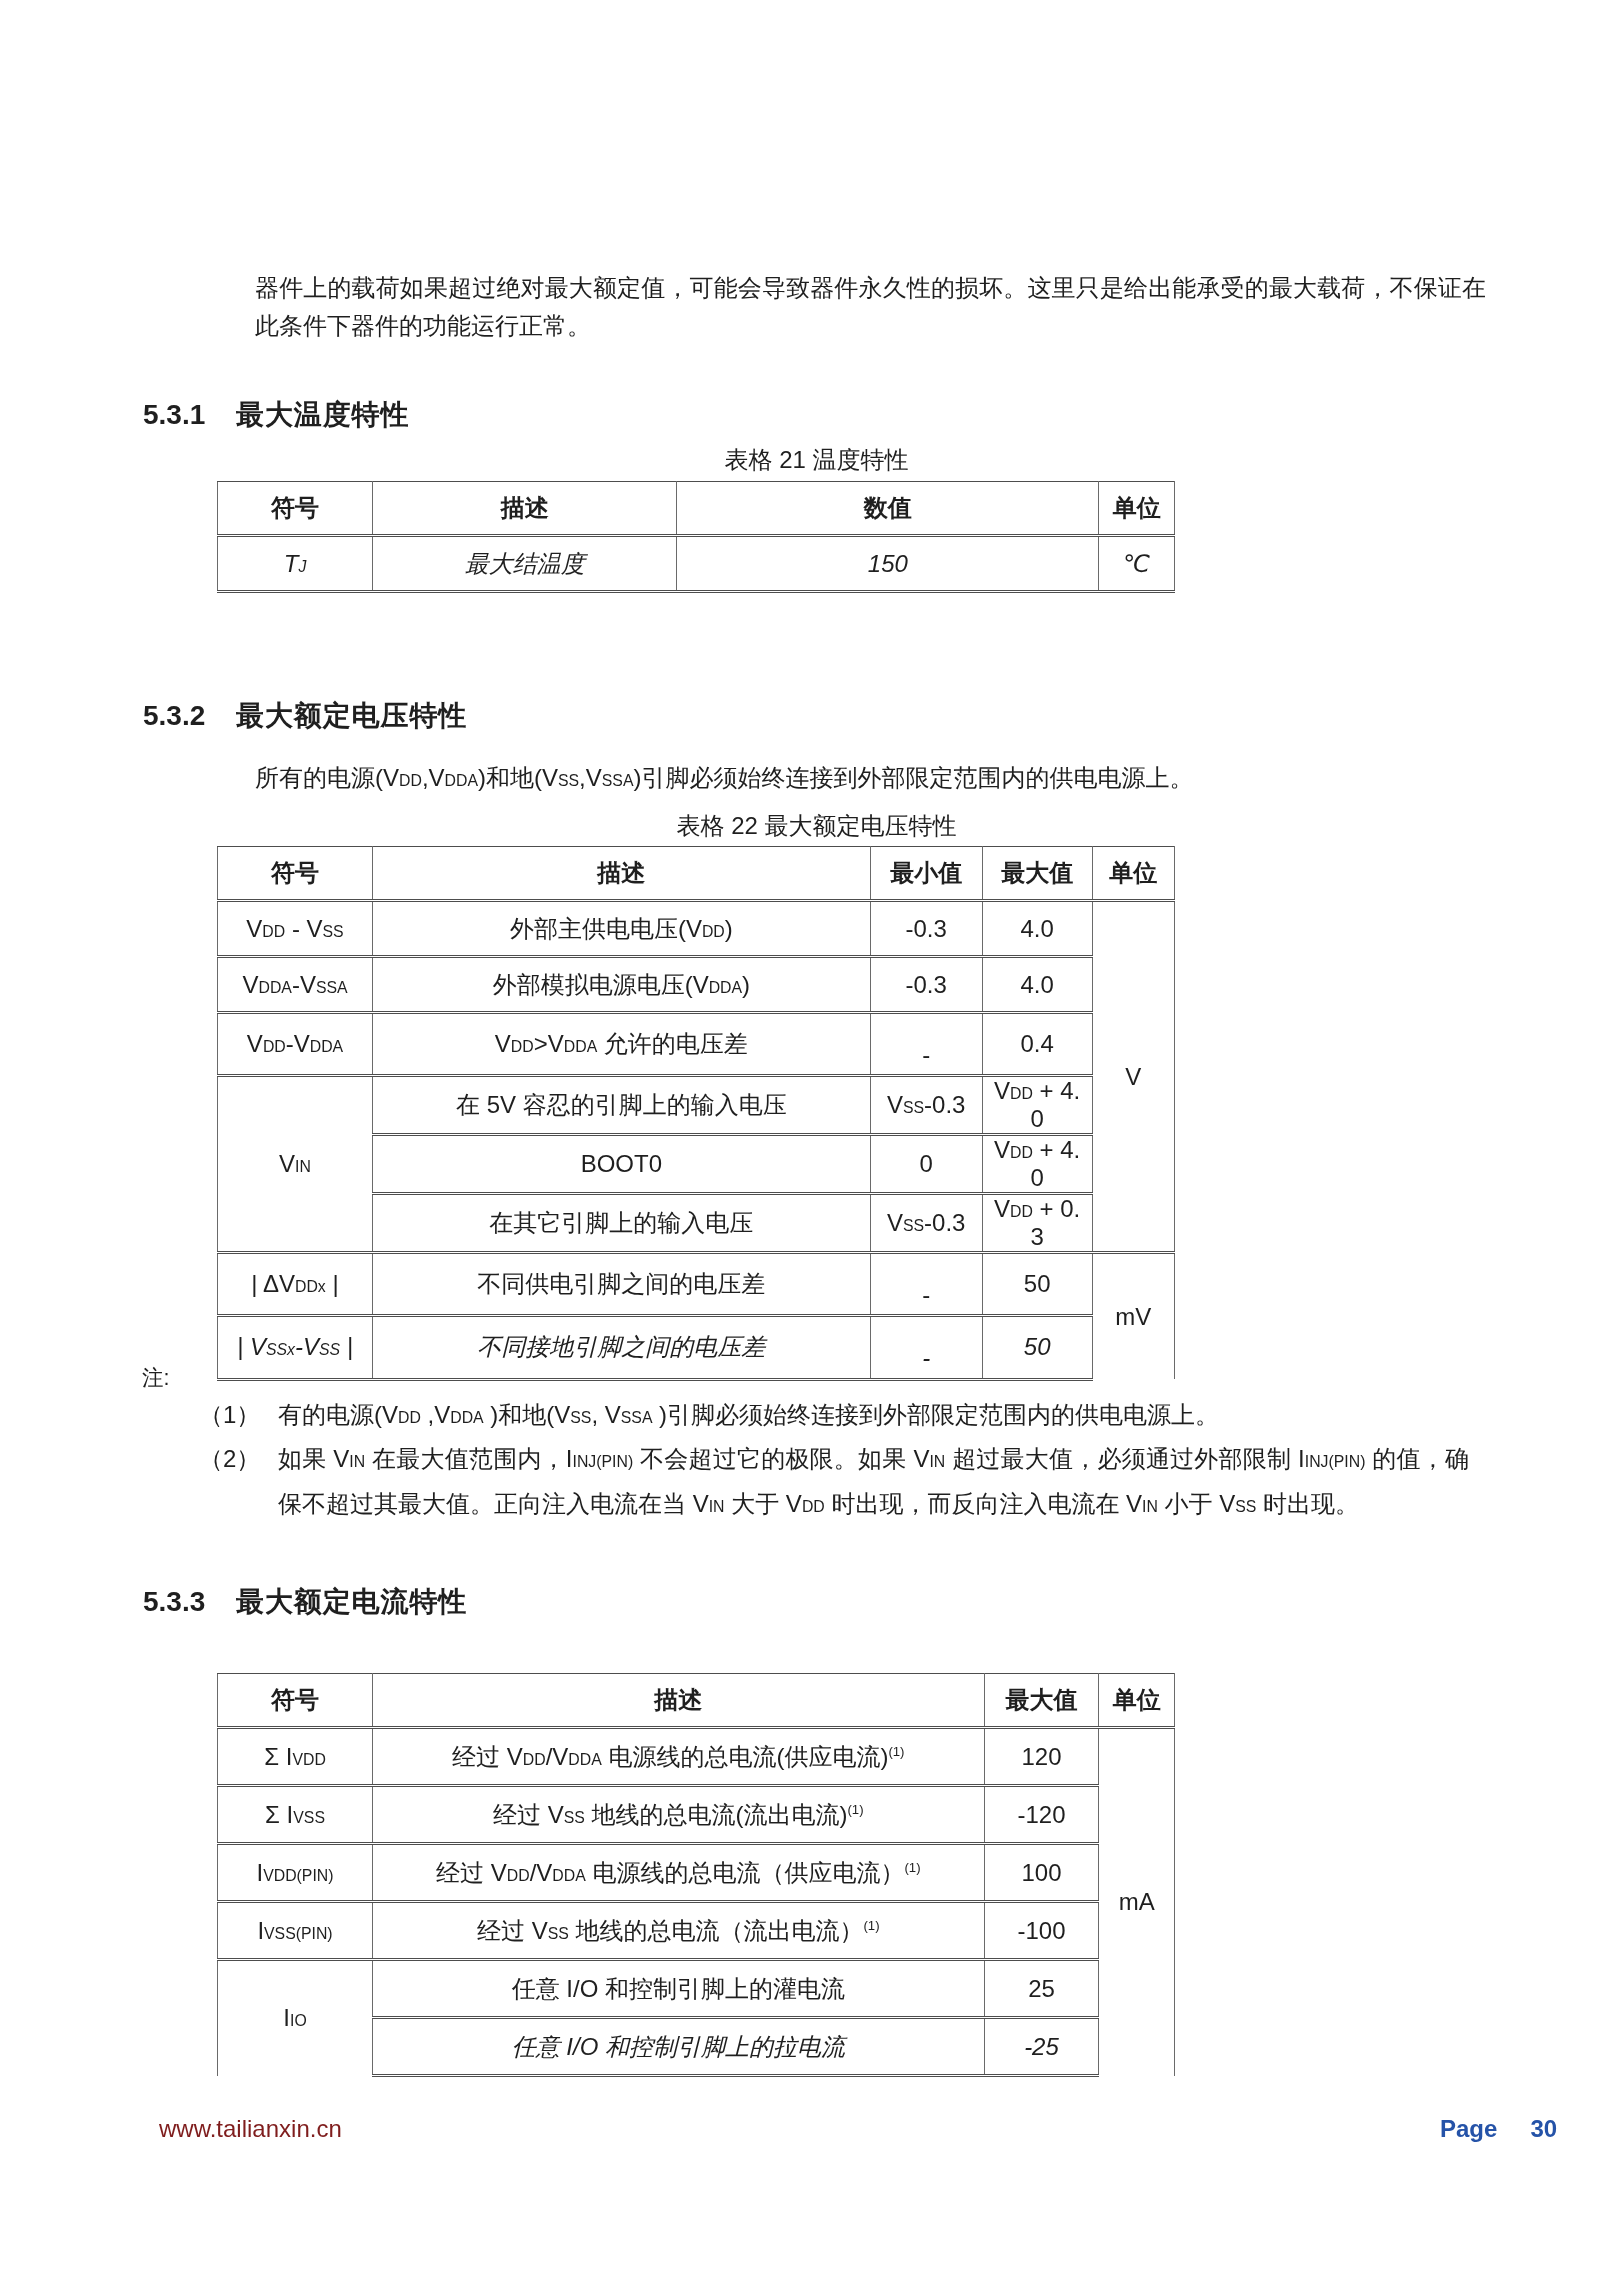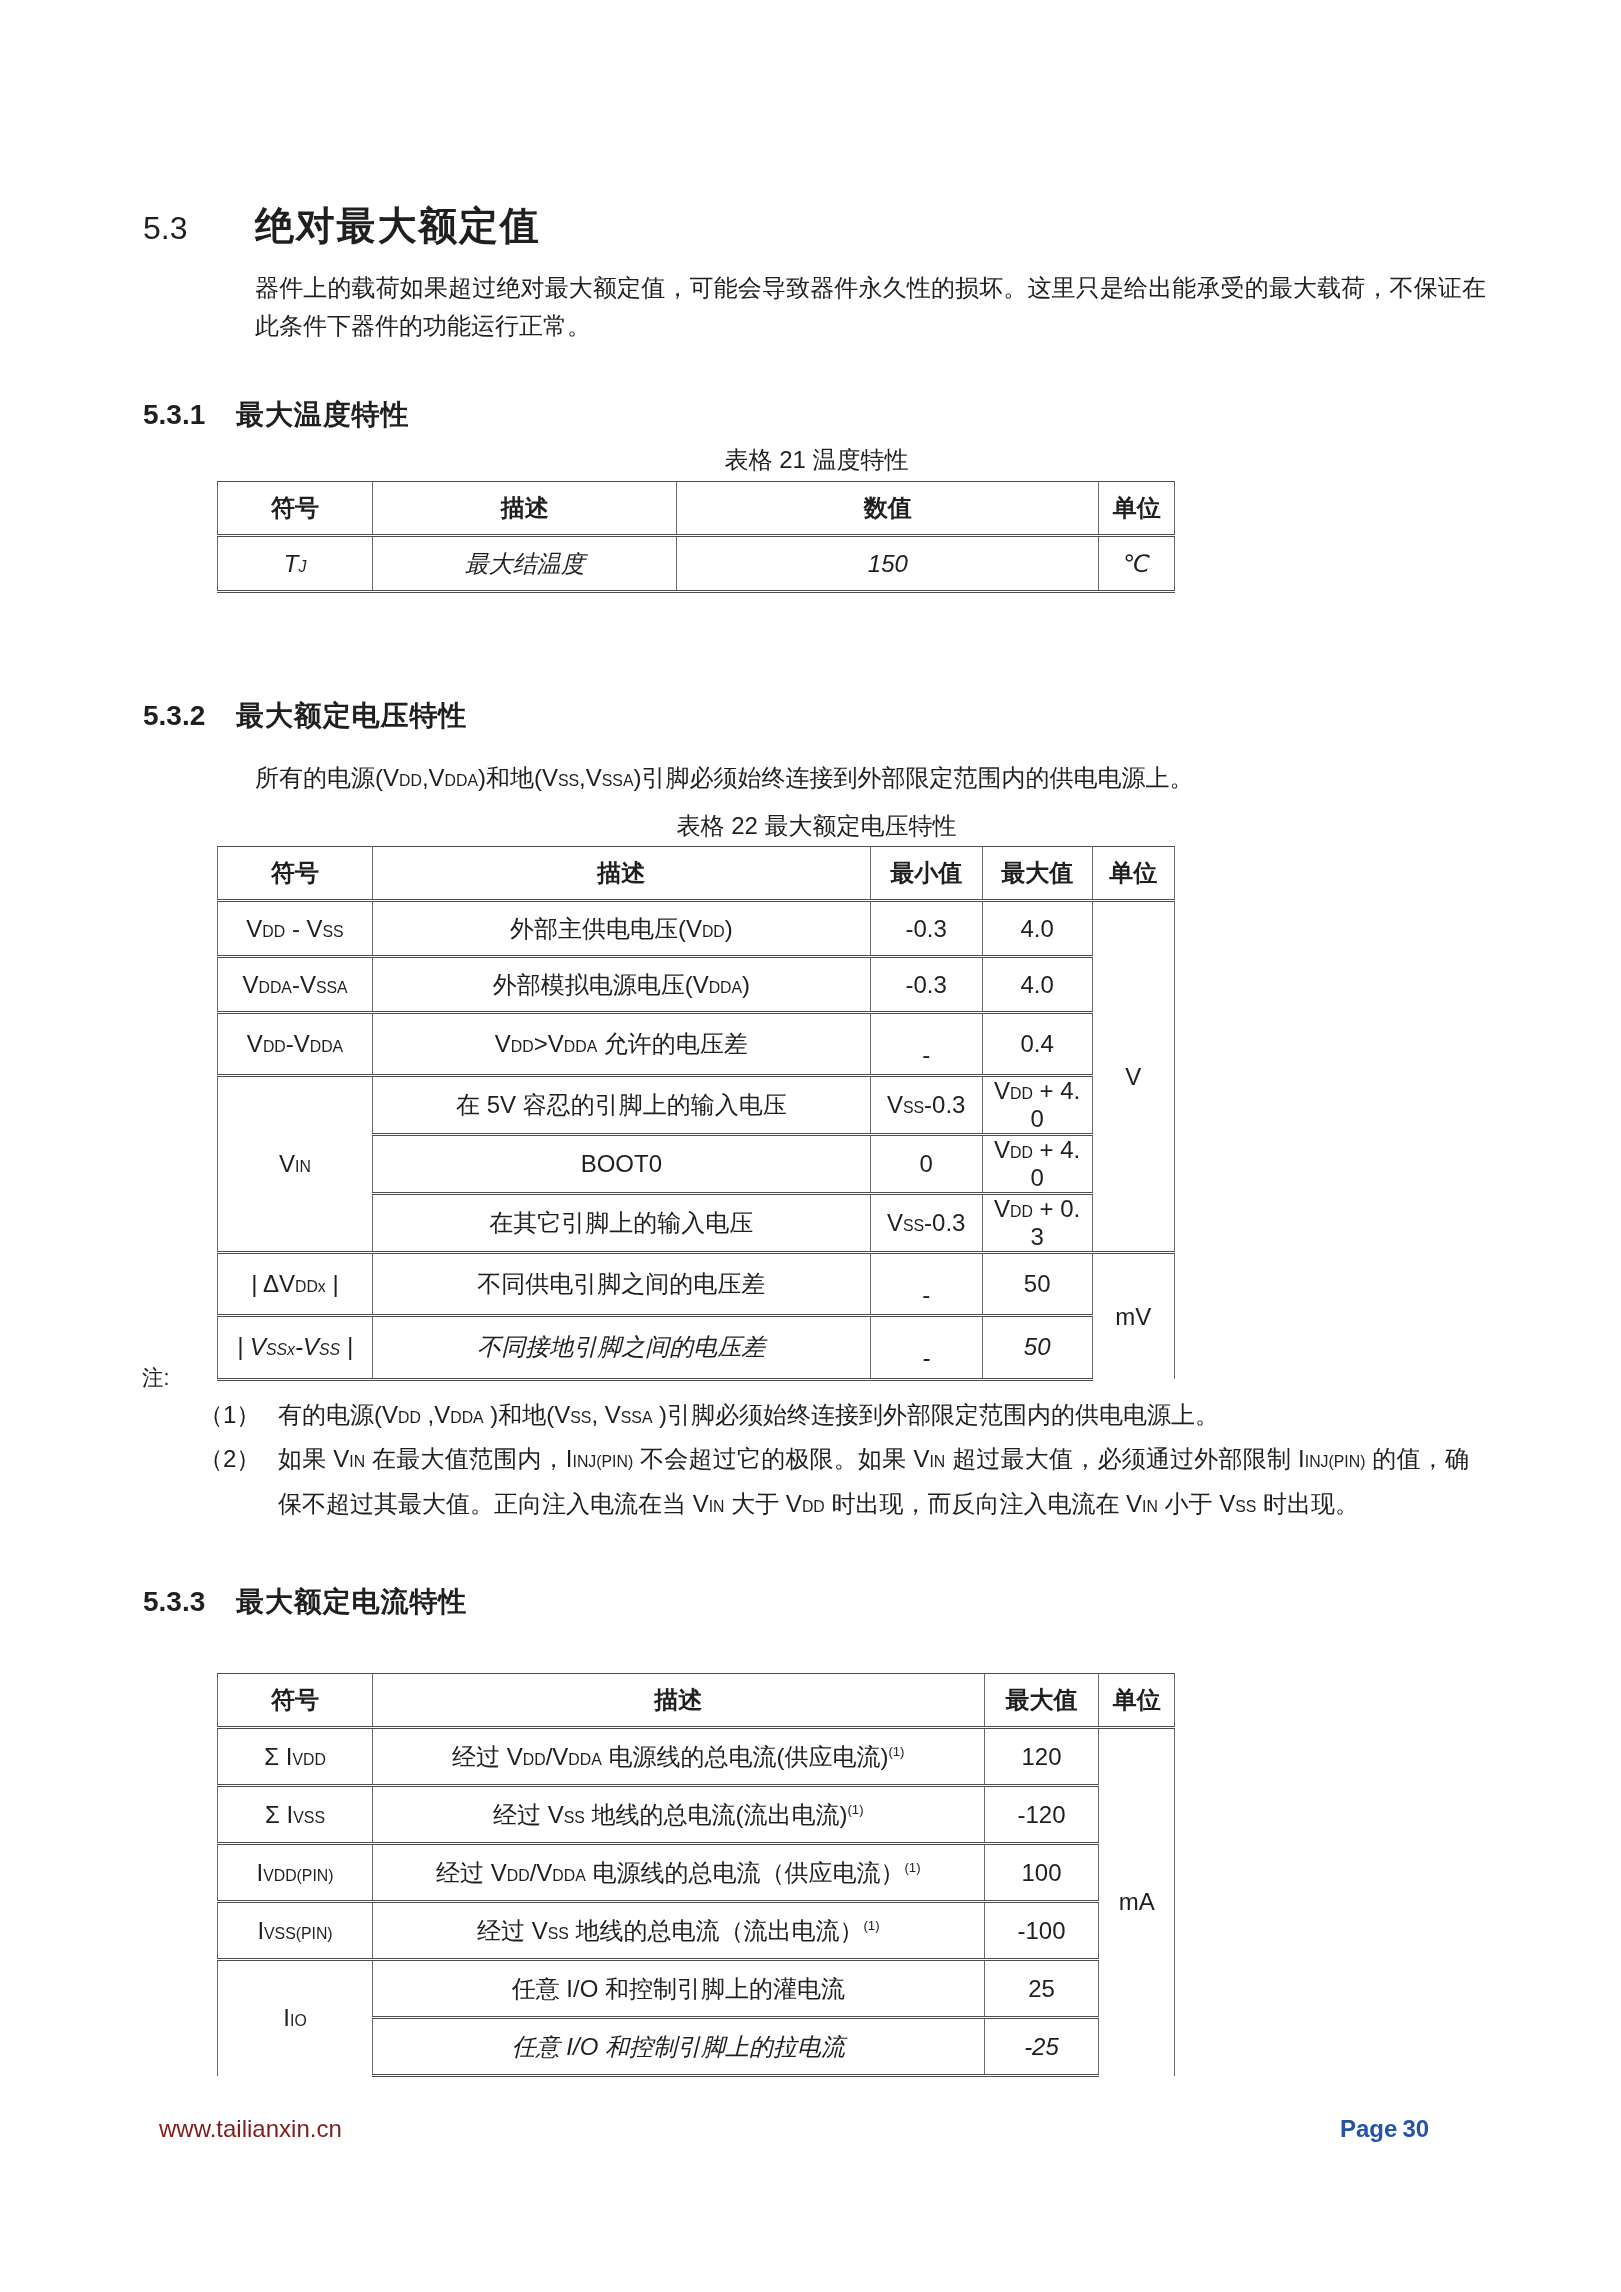--- a/index.html
+++ b/index.html
@@ -43,31 +43,27 @@
 
   
   .note-label{position:absolute;left:142px;font-size:21.5px;}
   .note-row{position:absolute;left:199px;width:1272px;display:flex;}
   .note-num{width:79px;flex:none;font-size:24px;line-height:42px;}
   .note-text{width:1191px;font-size:24px;line-height:42px;text-align:justify;}
 
   
   .footer{position:absolute;top:2115px;left:0;width:100%;height:36px;color:#2553a8;}
   .footer .site{position:absolute;left:159px;font-size:24px;font-weight:400;text-decoration:none;color:#7f1d1d;}
-  .footer .pg{position:absolute;left:1340px;font-size:24px;font-weight:700;display:flex;gap:5px;}
+  .footer .pg{position:absolute;left:1440px;font-size:24px;font-weight:700;display:flex;gap:33px;}
 </style>
 </head>
 <body>
 
 <div class="page">
 
-  <div class="h1">
-    <span class="num">5.3</span>
-    <span class="ttl">绝对最大额定值</span>
-  </div>
 
   <div class="para" style="top:269px;">器件上的载荷如果超过绝对最大额定值，可能会导致器件永久性的损坏。这里只是给出能承受的最大载荷，不保证在此条件下器件的功能运行正常。</div>
 
   <div class="h2" style="top:396px;">
     <span class="num">5.3.1</span>
     <span class="ttl">最大温度特性</span>
   </div>
 
   <div class="caption" style="top:444px;">表格 21 温度特性</div>
   <div class="tblwrap t21" style="top:481px;">

